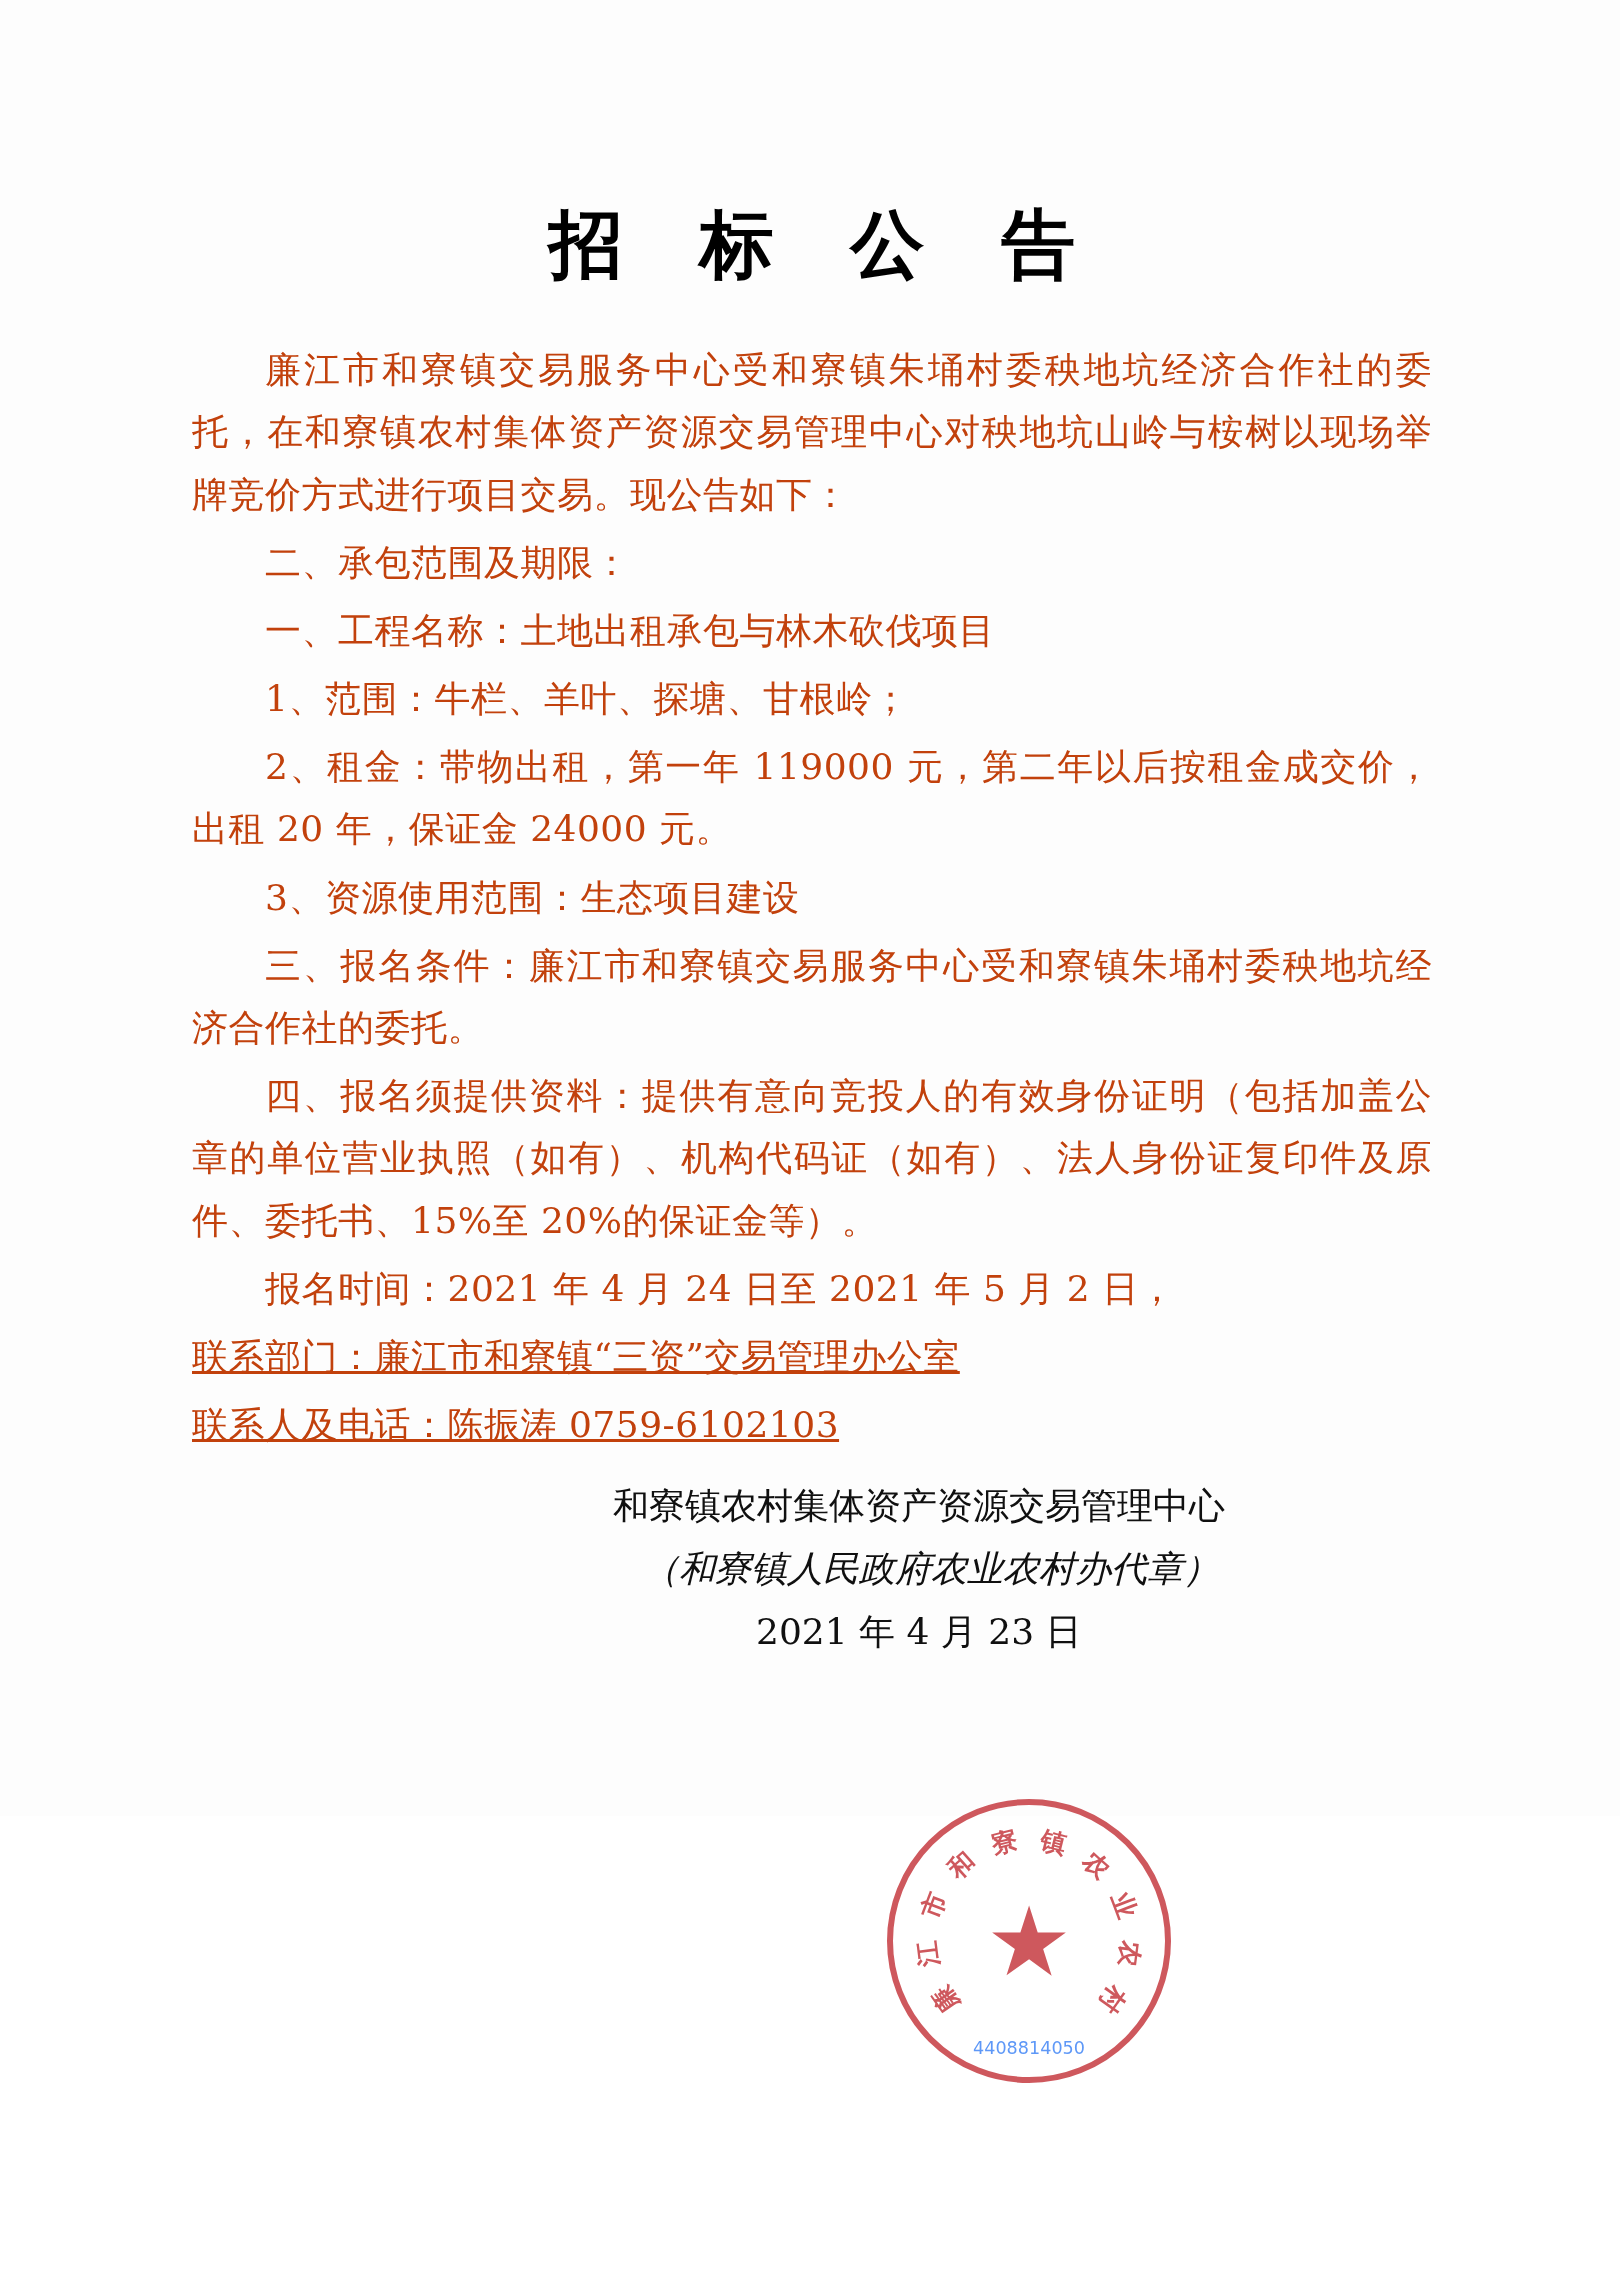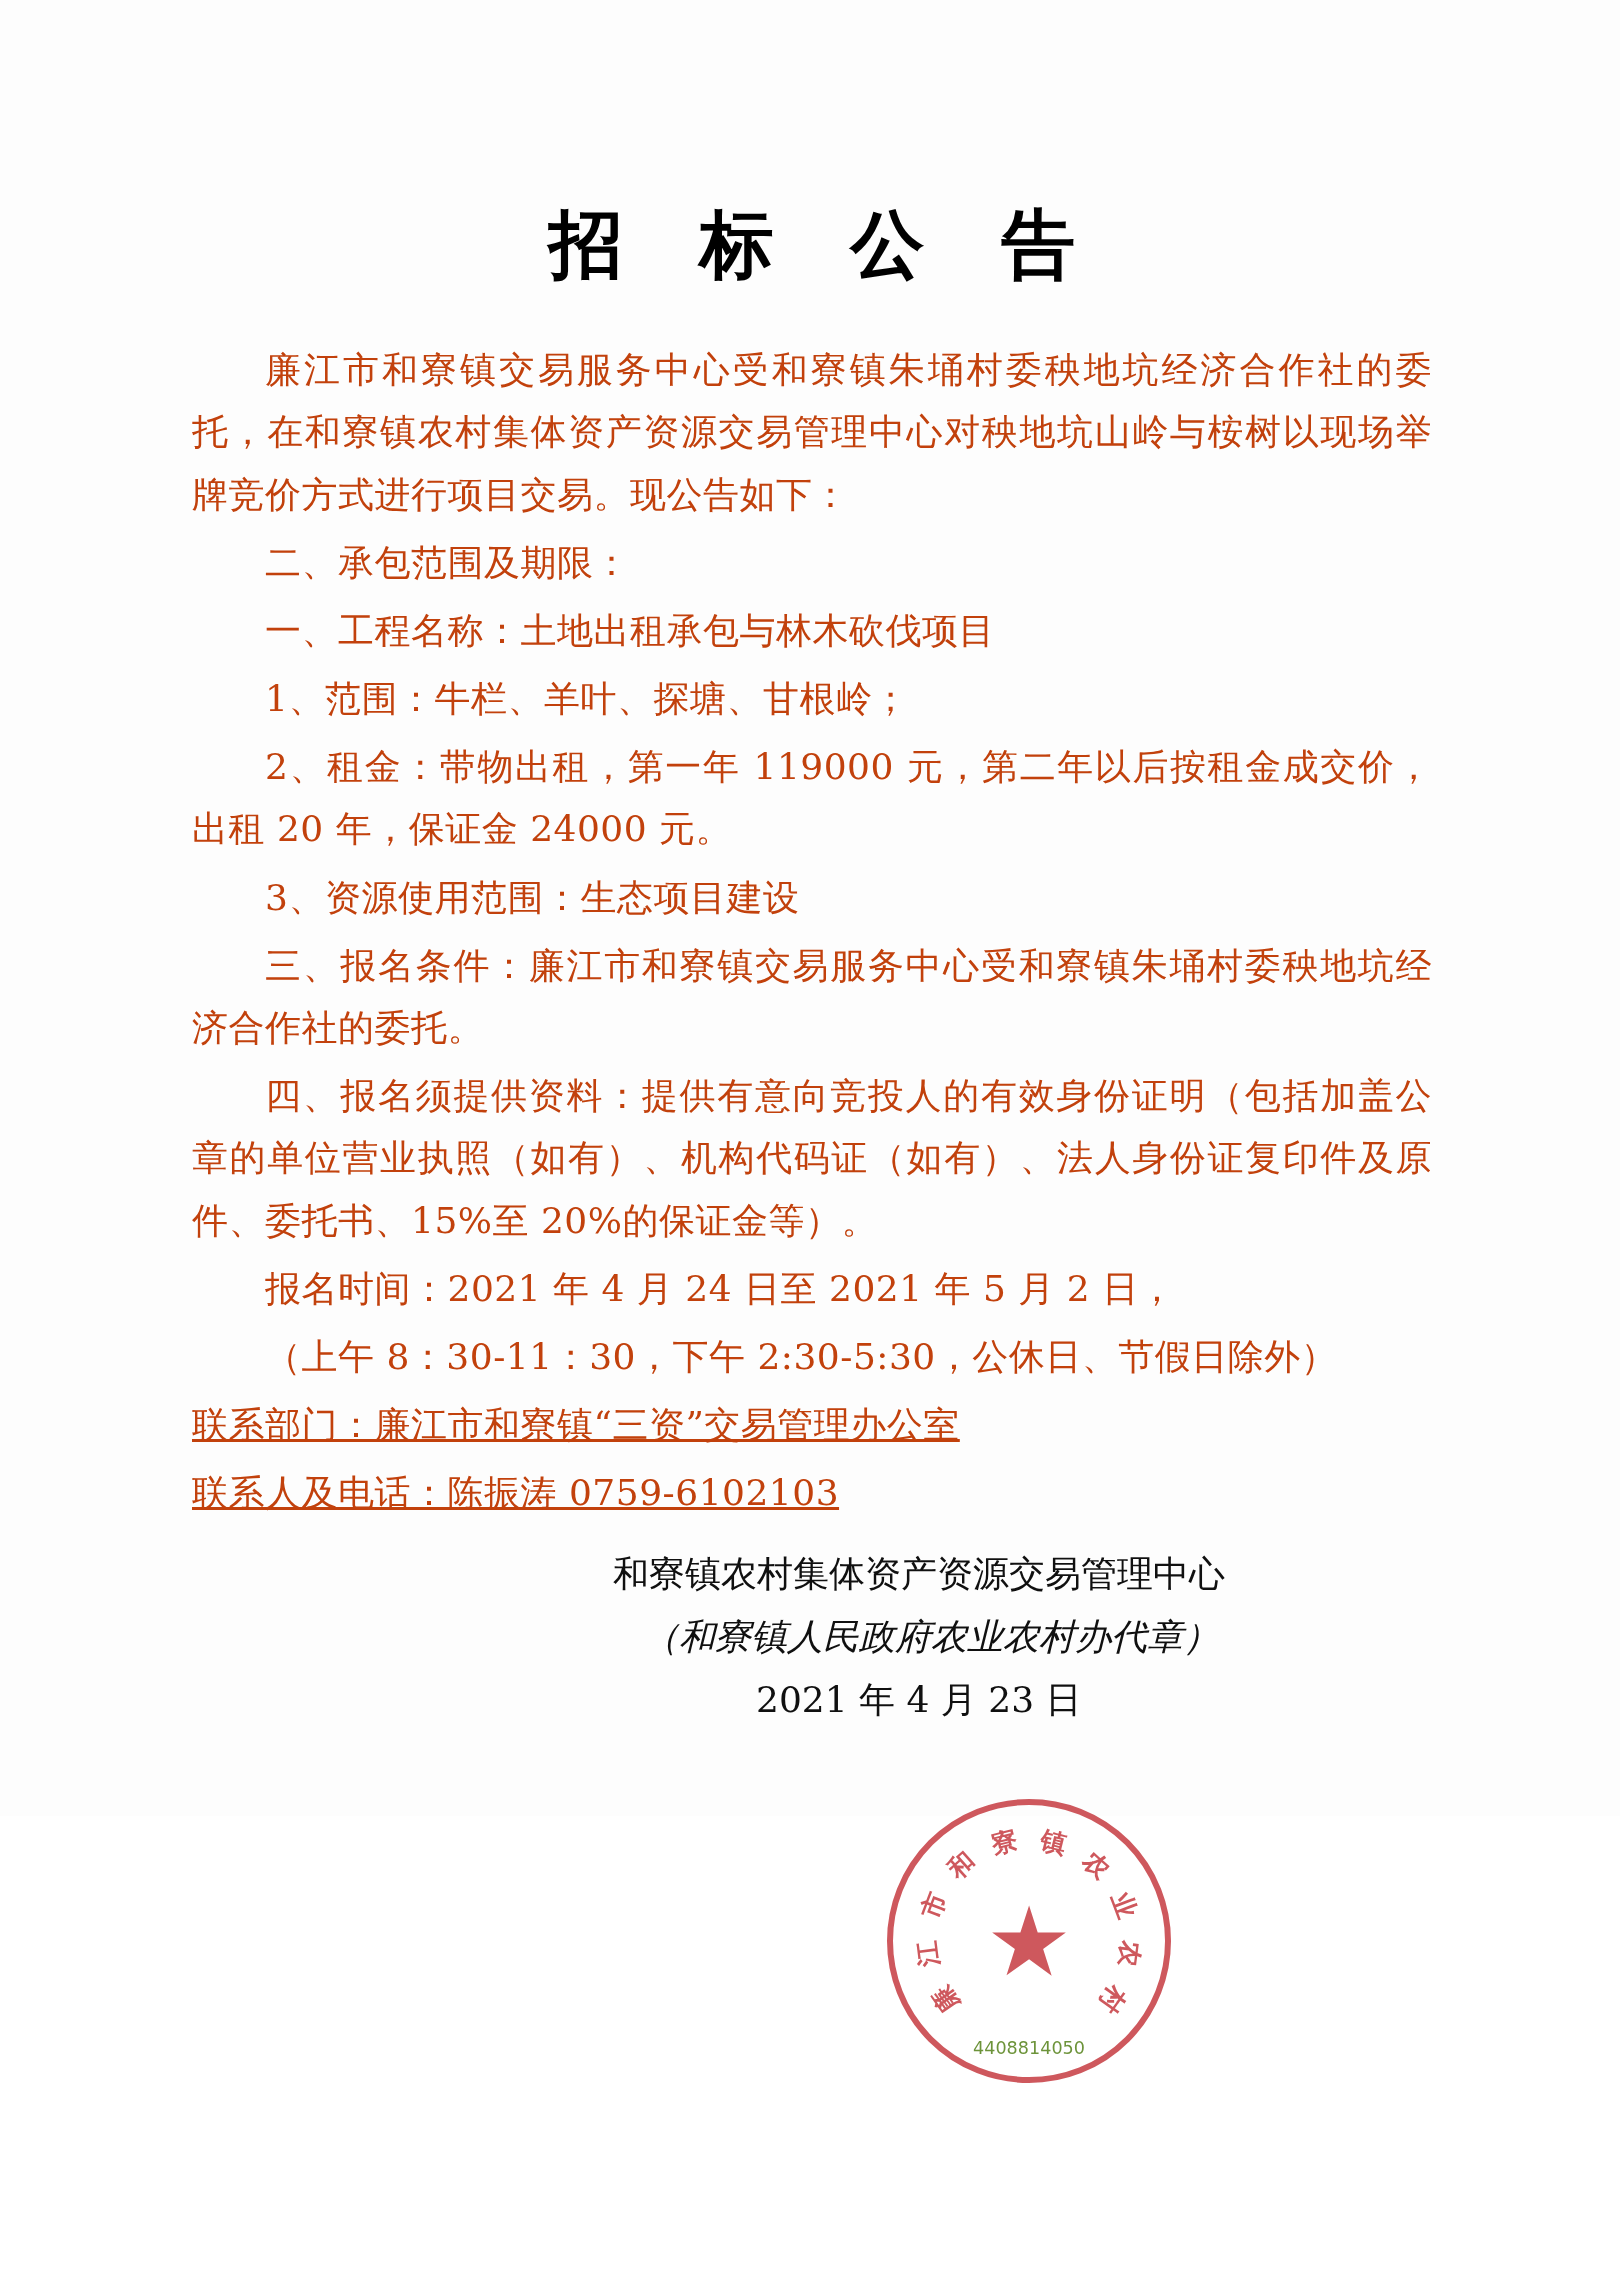--- a/index.html
+++ b/index.html
@@ -107,21 +107,21 @@
     font-family: "DejaVu Serif", "Liberation Serif", serif;
     white-space: nowrap;
   }
   .stamp-bottom {
     position: absolute;
     left: 0;
     right: 0;
     bottom: 25.5px;
     text-align: center;
     font-size: 17.6px;
-    color: #4d7c0f;
+    color: #3b82f6;
     font-family: "DejaVu Sans", sans-serif;
   }
   .sign-block {
     margin-top: 17.6px;
   }
   .sign-line {
     font-size: 36px;
     line-height: 1.75;
     color: #101010;
     margin: 0;
@@ -141,21 +141,20 @@
 
     <p class="para indent2">廉江市和寮镇交易服务中心受和寮镇朱埇村委秧地坑经济合作社的委托，在和寮镇农村集体资产资源交易管理中心对秧地坑山岭与桉树以现场举牌竞价方式进行项目交易。现公告如下：</p>
     <p class="para indent-item">二、承包范围及期限：</p>
     <p class="para indent-item">一、工程名称：土地出租承包与林木砍伐项目</p>
     <p class="para indent-item">1、范围：牛栏、羊叶、探塘、甘根岭；</p>
     <p class="para indent-item">2、租金：带物出租，第一年 119000 元，第二年以后按租金成交价，出租 20 年，保证金 24000 元。</p>
     <p class="para indent-item">3、资源使用范围：生态项目建设</p>
     <p class="para indent-item">三、报名条件：廉江市和寮镇交易服务中心受和寮镇朱埇村委秧地坑经济合作社的委托。</p>
     <p class="para indent-item">四、报名须提供资料：提供有意向竞投人的有效身份证明（包括加盖公章的单位营业执照（如有）、机构代码证（如有）、法人身份证复印件及原件、委托书、15%至 20%的保证金等）。</p>
     <p class="para indent2">报名时间：2021 年 4 月 24 日至 2021 年 5 月 2 日，</p>
-    <p class="para indent2">（上午 8：30-11：30，下午 2:30-5:30，公休日、节假日除外）</p>
     <p class="para noindent">联系部门：廉江市和寮镇“三资”交易管理办公室</p>
     <p class="para noindent">联系人及电话：陈振涛 0759-6102103</p>
 
     <div class="sign-block">
       <p class="sign-line sign-1">和寮镇农村集体资产资源交易管理中心</p>
       <p class="sign-line sign-2">（和寮镇人民政府农业农村办代章）</p>
       <p class="sign-line sign-3">2021 年 4 月 23 日</p>
     </div>
   </div>
 

